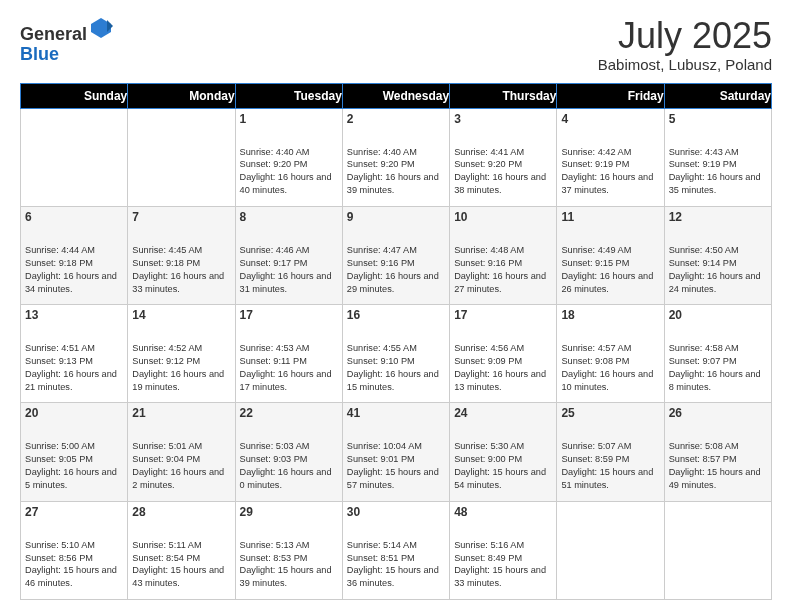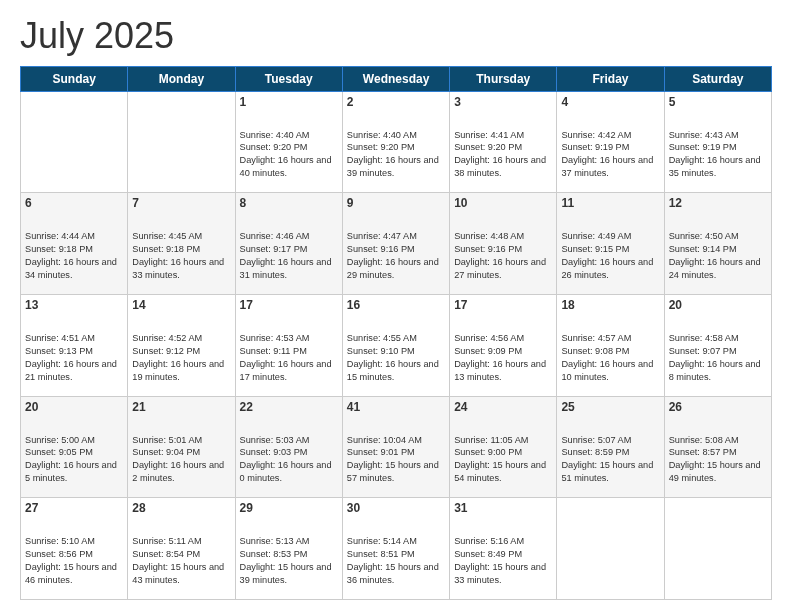--- a/index.html
+++ b/index.html
@@ -53,26 +53,26 @@
       color: #333;
     }
     .calendar {
       flex: 1;
       border: 1px solid #ccc;
       border-collapse: collapse;
       width: 100%;
       table-layout: fixed;
     }
     .calendar th {
-      background-color: #0c4a6e;
+      background-color: #000000;
       color: #fff;
       font-size: 12px;
       font-weight: bold;
-      padding: 5px 20px;
-      text-align: center;
+      padding: 5px 0;
+      text-align: right;
       border: 1px solid #2d7dd2;
     }
     .calendar td {
       border: 1px solid #ccc;
       vertical-align: top;
       padding: 3px 4px;
       font-size: 9.5px;
       color: #333;
       height: 88px;
     }
@@ -92,22 +92,34 @@
       line-height: 1.4;
       font-size: 9.2px;
       margin-top: 20px;
     }
   </style>
 </head>
 <body>
 
 <div class="page">
   <div class="header">
+    <div class="logo">
+      <div>
+        <div class="logo-text">
+          <span class="logo-general">General</span><svg class="logo-icon" viewBox="0 0 24 24">
+              <polygon points="12,2 22,8 22,16 12,22 2,16 2,8" fill="#2d7dd2"></polygon>
+              <polygon points="18,4 24,10 18,16" fill="#1a5fa0"></polygon>
+            </svg><br>
+          <span class="logo-blue">Blue</span>
+        </div>
+      </div>
+    </div>
     <div class="title-block">
       <div class="month-title">July 2025</div>
+      <div class="subtitle">Babimost, Lubusz, Poland</div>
     </div>
   </div>
 
   <table class="calendar">
     <thead>
       <tr>
         <th>Sunday</th>
         <th>Monday</th>
         <th>Tuesday</th>
         <th>Wednesday</th>
@@ -282,21 +294,21 @@
           </td>
           <td>
             <span class="day-number">41</span>
             <div class="day-info">Sunrise: 10:04 AM
 Sunset: 9:01 PM
 Daylight: 15 hours
 and 57 minutes.</div>
           </td>
           <td>
             <span class="day-number">24</span>
-            <div class="day-info">Sunrise: 11:05 AM
+            <div class="day-info">Sunrise: 5:30 AM
 Sunset: 9:00 PM
 Daylight: 15 hours
 and 54 minutes.</div>
           </td>
           <td>
             <span class="day-number">25</span>
             <div class="day-info">Sunrise: 5:07 AM
 Sunset: 8:59 PM
 Daylight: 15 hours
 and 51 minutes.</div>
@@ -332,21 +344,21 @@
 and 39 minutes.</div>
           </td>
           <td>
             <span class="day-number">30</span>
             <div class="day-info">Sunrise: 5:14 AM
 Sunset: 8:51 PM
 Daylight: 15 hours
 and 36 minutes.</div>
           </td>
           <td>
-            <span class="day-number">31</span>
+            <span class="day-number">48</span>
             <div class="day-info">Sunrise: 5:16 AM
 Sunset: 8:49 PM
 Daylight: 15 hours
 and 33 minutes.</div>
           </td>
           <td></td>
           <td></td>
         </tr>
       </tbody>
   </table>

